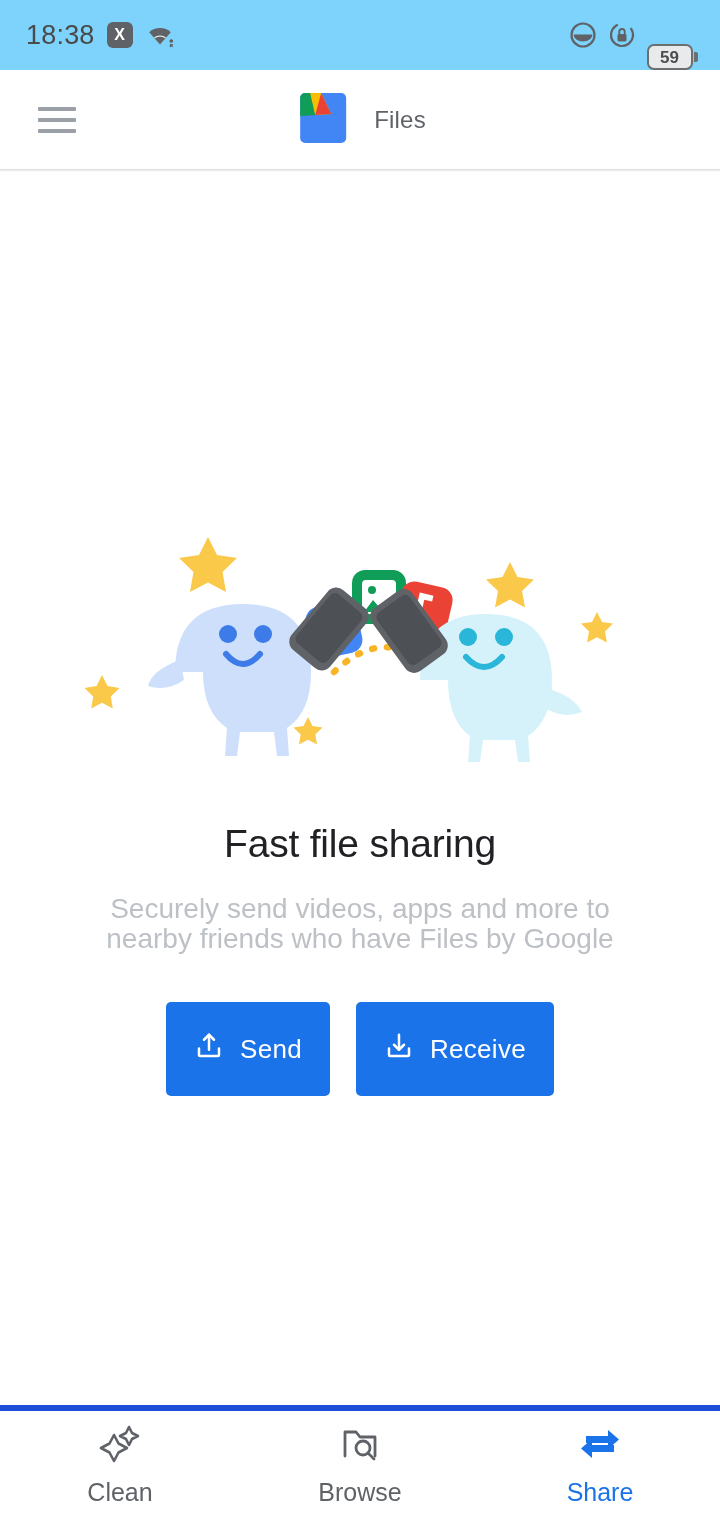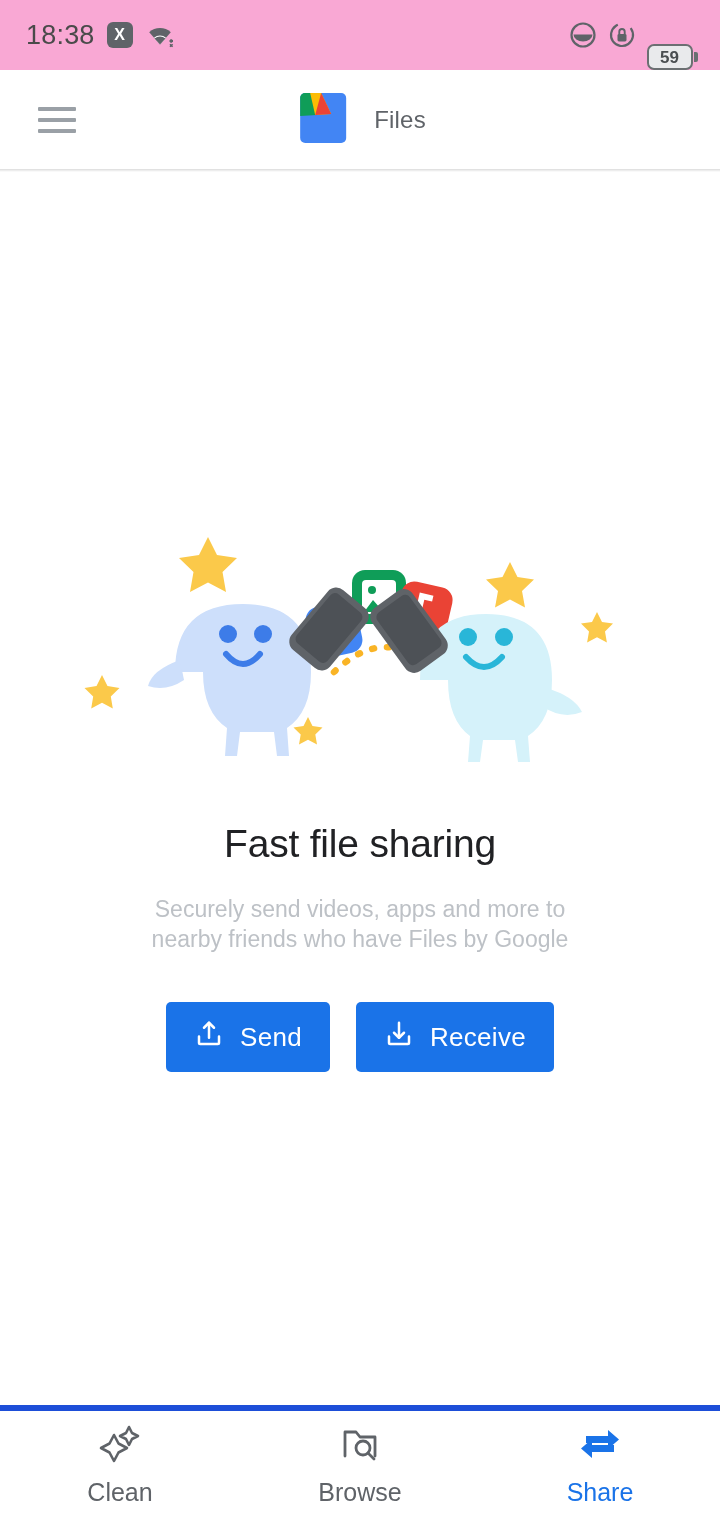--- a/index.html
+++ b/index.html
@@ -8,21 +8,21 @@
     background:#ffffff;
     font-family:"Liberation Sans", sans-serif;
     overflow:hidden;
   }
   #screen { position:relative; width:720px; height:1520px; background:#ffffff; }
 
   
   .statusbar {
     position:absolute; top:0; left:0; width:720px; height:70px;
     display:flex; align-items:center; justify-content:space-between;
-    padding:0 22px 0 26px; background:#f9a8d4;
+    padding:0 22px 0 26px; background:#7dd3fc;
   }
   .sb-left { display:flex; align-items:center; gap:12px; }
   .sb-time { font-size:27px; color:#4a4a4a; font-weight:400; letter-spacing:.2px; }
   .sb-right { display:flex; align-items:center; gap:11px; }
   .x-badge {
     width:26px; height:26px; border-radius:6px; background:#5f6368;
     display:flex; align-items:center; justify-content:center;
     color:#fff; font-size:16px; font-weight:700; line-height:1;
   }
   .icon-svg { display:block; }
@@ -68,26 +68,26 @@
   }
   .hero-illustration { width:560px; height:250px; }
 
   .headline {
     margin-top:52px; text-align:center;
     font-size:39px; line-height:52px; color:#202124; font-weight:400;
     letter-spacing:-.2px;
   }
   .subtitle {
     margin-top:24px; text-align:center;
-    font-size:23px; line-height:30px; color:#bdc1c6; font-weight:400;
+    font-size:28px; line-height:30px; color:#bdc1c6; font-weight:400;
     max-width:520px;
   }
   .btn-row { margin-top:48px; display:flex; gap:26px; }
   .btn {
-    height:70px; padding:0 28px; border:none; border-radius:5px;
+    height:94px; padding:0 28px; border:none; border-radius:5px;
     background:#1a73e8; color:#ffffff;
     display:flex; align-items:center; gap:16px;
     font-size:26px; font-family:"Liberation Sans", sans-serif; font-weight:400;
     cursor:pointer; letter-spacing:.3px;
   }
   .btn svg { flex:none; }
 
   
   .bottomnav {
     position:absolute; bottom:0; left:0; width:720px; height:115px;

